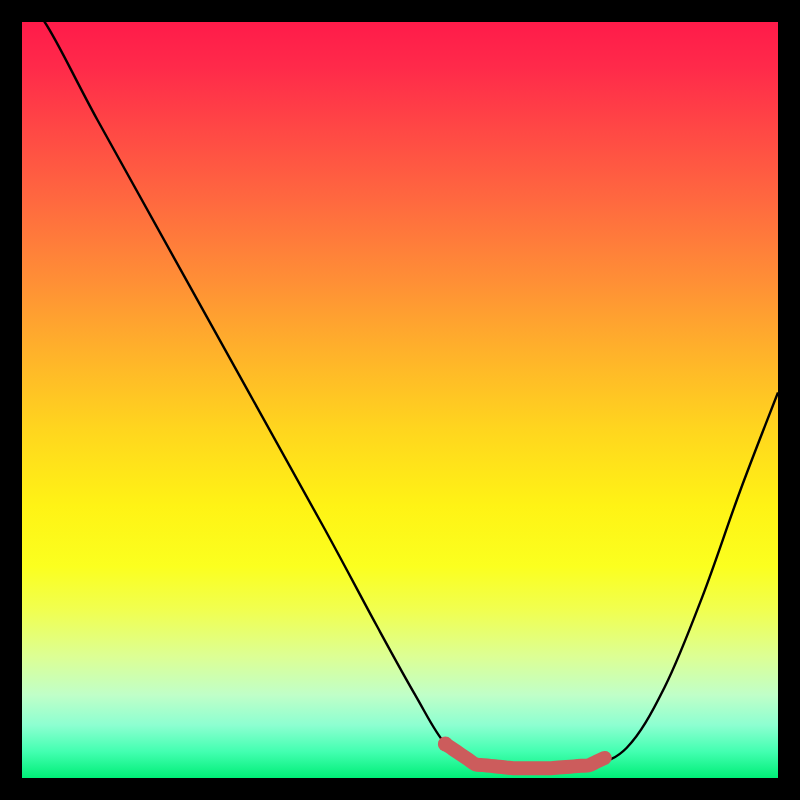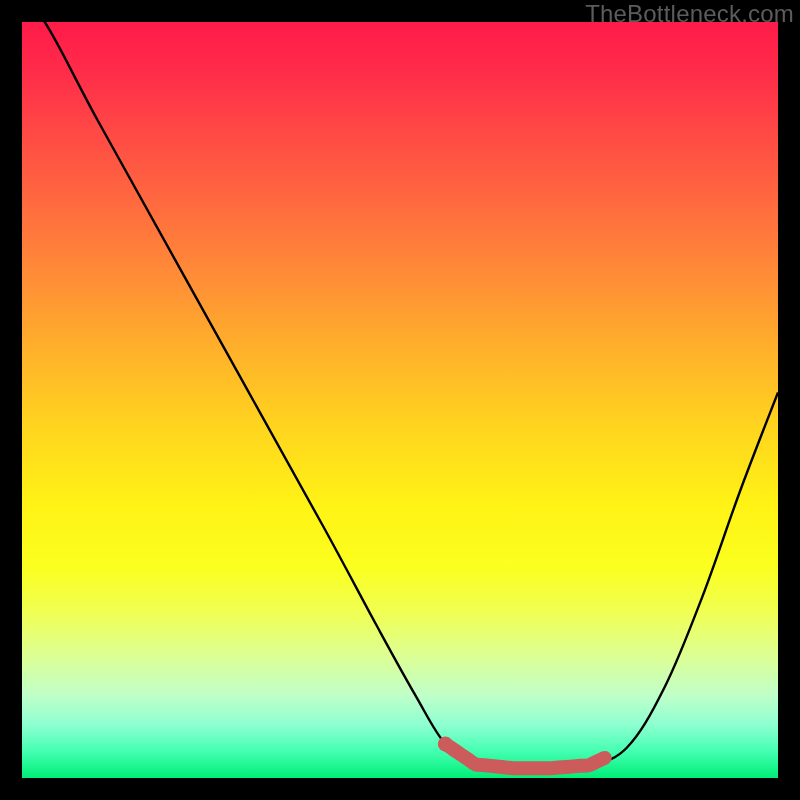--- a/index.html
+++ b/index.html
@@ -36,21 +36,20 @@
   }
   svg.curve { position: absolute; left: 0; top: 0; width: 756px; height: 756px; }
   .curve path.main { fill: none; stroke: #000; stroke-width: 2.4; }
   .curve path.accent { fill: none; stroke: #cc5c5c; stroke-width: 14; stroke-linecap: round; stroke-linejoin: round; }
   .curve circle.dot { fill: #cc5c5c; }
 </style>
 </head>
 <body>
 
 <div class="frame">
-  <div class="watermark">TheBottleneck.com</div>
   <div class="plot">
     <svg class="curve" viewBox="0 0 756 756">
       <path class="main" d="M 0 -15.120000000000005 C 4.0824 -12.398400000000004, 9.072 -20.411999999999995, 22.68 0 C 36.288 20.411999999999995, 52.46640000000001 56.09519999999997, 75.60000000000001 98.27999999999997 C 98.73360000000001 140.46479999999997, 123.98400000000002 185.37120000000002, 151.20000000000002 234.36 C 178.41600000000003 283.34880000000004, 199.58399999999997 321.45120000000003, 226.79999999999998 370.44 C 254.016 419.42879999999997, 279.26640000000003 464.3352, 302.40000000000003 506.52 C 325.53360000000004 548.7048, 338.9904 574.8624, 355.32 604.8 C 371.64959999999996 634.7375999999999, 380.8728 651.7476, 393.12 672.84 C 405.3672 693.9324, 412.47360000000003 709.46064, 423.36 721.98 C 434.2464 734.49936, 441.35279999999995 738.0374400000001, 453.59999999999997 742.392 C 465.8472 746.74656, 477.79200000000003 745.4916000000001, 491.40000000000003 746.172 C 505.00800000000004 746.8524, 515.592 746.71632, 529.1999999999999 746.172 C 542.8079999999999 745.62768, 553.3919999999999 746.82216, 567 743.148 C 580.6080000000001 739.47384, 591.192 739.77624, 604.8000000000001 725.76 C 618.4080000000001 711.74376, 628.9920000000001 692.496, 642.6 665.28 C 656.208 638.064, 666.792 609.9408, 680.4 574.56 C 694.0079999999999 539.1791999999999, 704.5919999999999 505.4616, 718.1999999999999 468.71999999999997 C 731.808 431.97839999999997, 749.196 388.1304, 756 370.44"></path>
       <path class="accent" d="M 423.36 721.98 C 424.7208 722.89854, 428.1984 725.24592, 430.91999999999996 727.083 C 433.6415999999999 728.92008, 435.75839999999994 730.34892, 438.47999999999996 732.186 C 441.2016 734.02308, 443.31839999999994 735.45192, 446.03999999999996 737.289 C 448.7616 739.12608, 450.87839999999994 741.33738, 453.59999999999997 742.392 C 456.3216 743.44662, 458.43839999999994 742.87584, 461.15999999999997 743.148 C 463.8816 743.42016, 465.99839999999995 743.63184, 468.71999999999997 743.904 C 471.4416 744.17616, 473.5584 744.38784, 476.28000000000003 744.66 C 479.00160000000005 744.93216, 481.1184 745.1438400000001, 483.84000000000003 745.416 C 486.56160000000006 745.68816, 488.6784 746.03592, 491.40000000000003 746.172 C 494.12160000000006 746.30808, 496.2384 746.172, 498.96000000000004 746.172 C 501.68160000000006 746.172, 503.7984 746.172, 506.52000000000004 746.172 C 509.24160000000006 746.172, 511.3584000000001 746.172, 514.08 746.172 C 516.8016 746.172, 518.9184 746.172, 521.64 746.172 C 524.3616 746.172, 526.4784 746.2808640000001, 529.1999999999999 746.172 C 531.9215999999999 746.063136, 534.0384 745.7849279999999, 536.76 745.5672 C 539.4816 745.349472, 541.5984 745.180128, 544.3199999999999 744.9624 C 547.0415999999999 744.744672, 549.1584 744.575328, 551.88 744.3576 C 554.6016 744.1398720000001, 556.7184 743.970528, 559.4399999999999 743.7528 C 562.1615999999999 743.535072, 564.2784 743.882832, 567 743.148 C 569.7216 742.413168, 571.8384000000001 740.922336, 574.5600000000001 739.6704 C 577.2816 738.418464, 580.7592 736.818768, 582.12 736.1928 C 583.4808 735.5668320000001, 582.12 736.1928, 582.12 736.1928"></path>
       <circle class="dot" r="7.5" cx="423.36" cy="721.98"></circle>
     </svg>
   </div>
 </div>
 
 </body></html>

